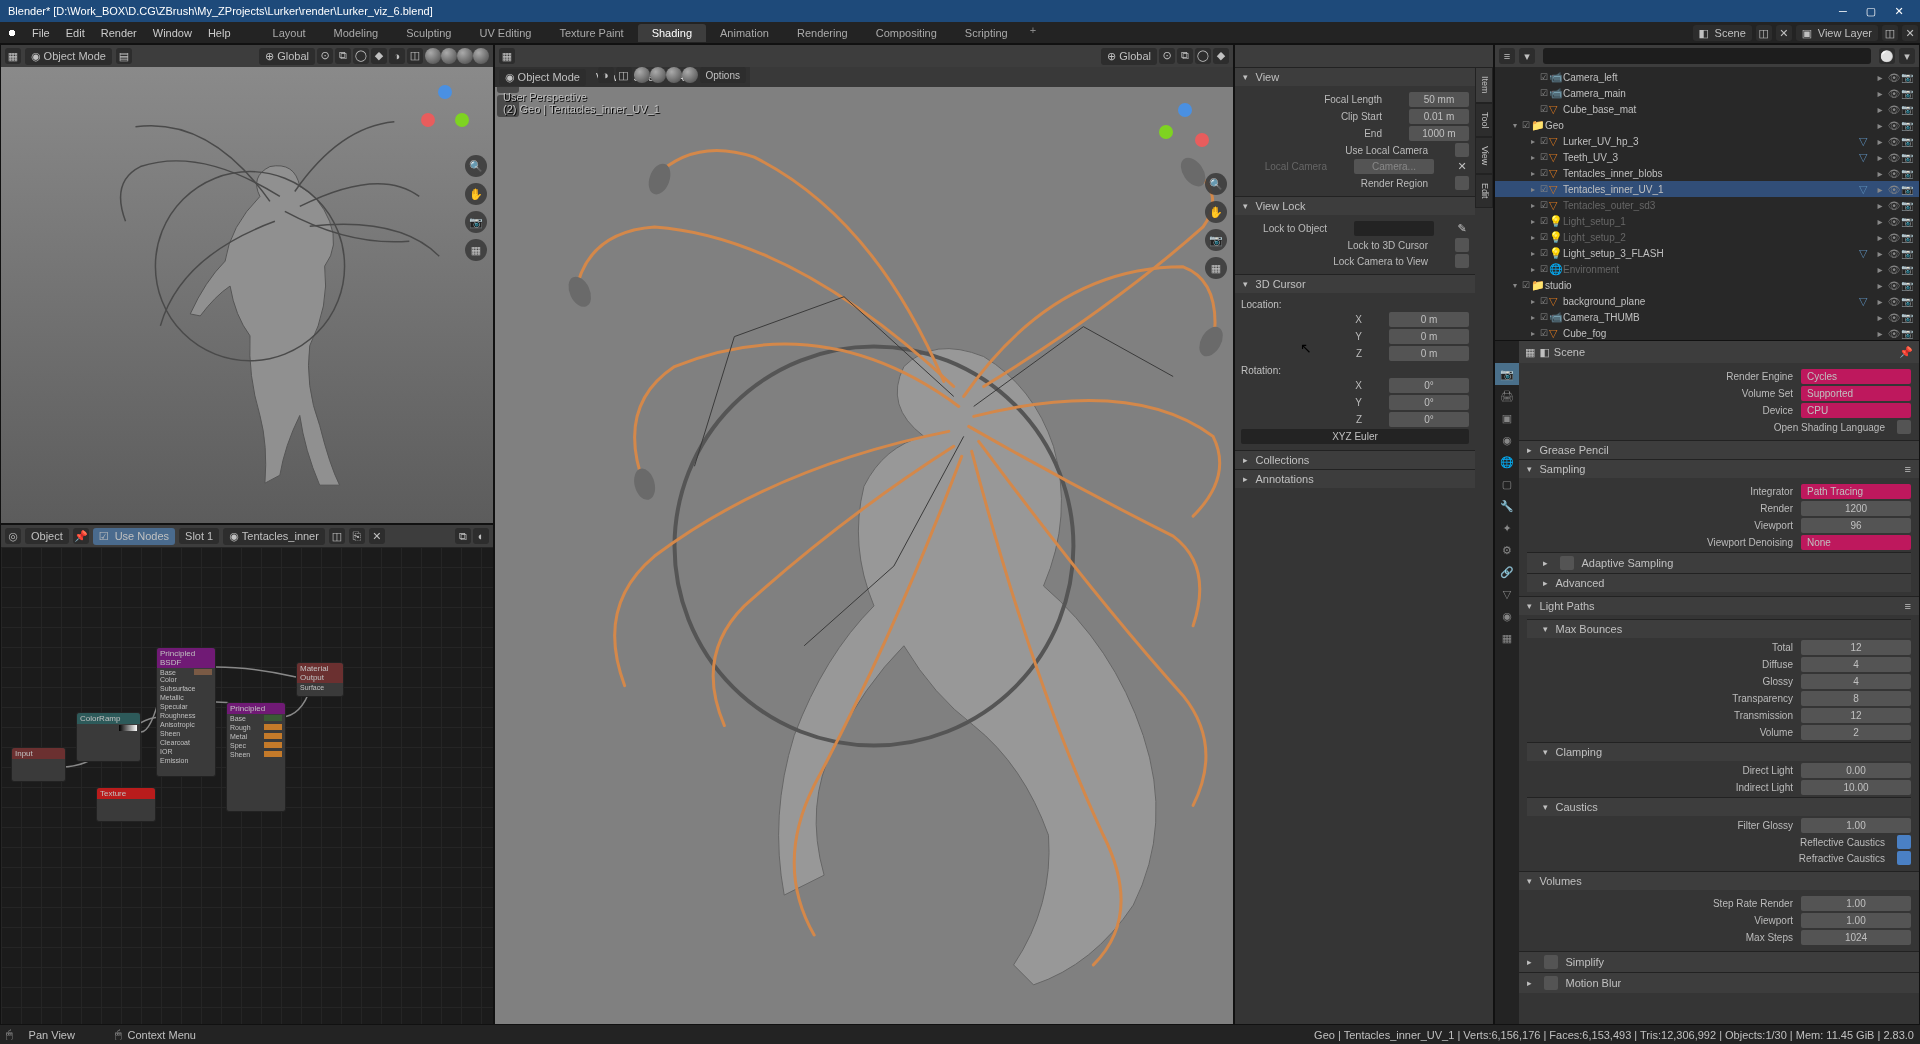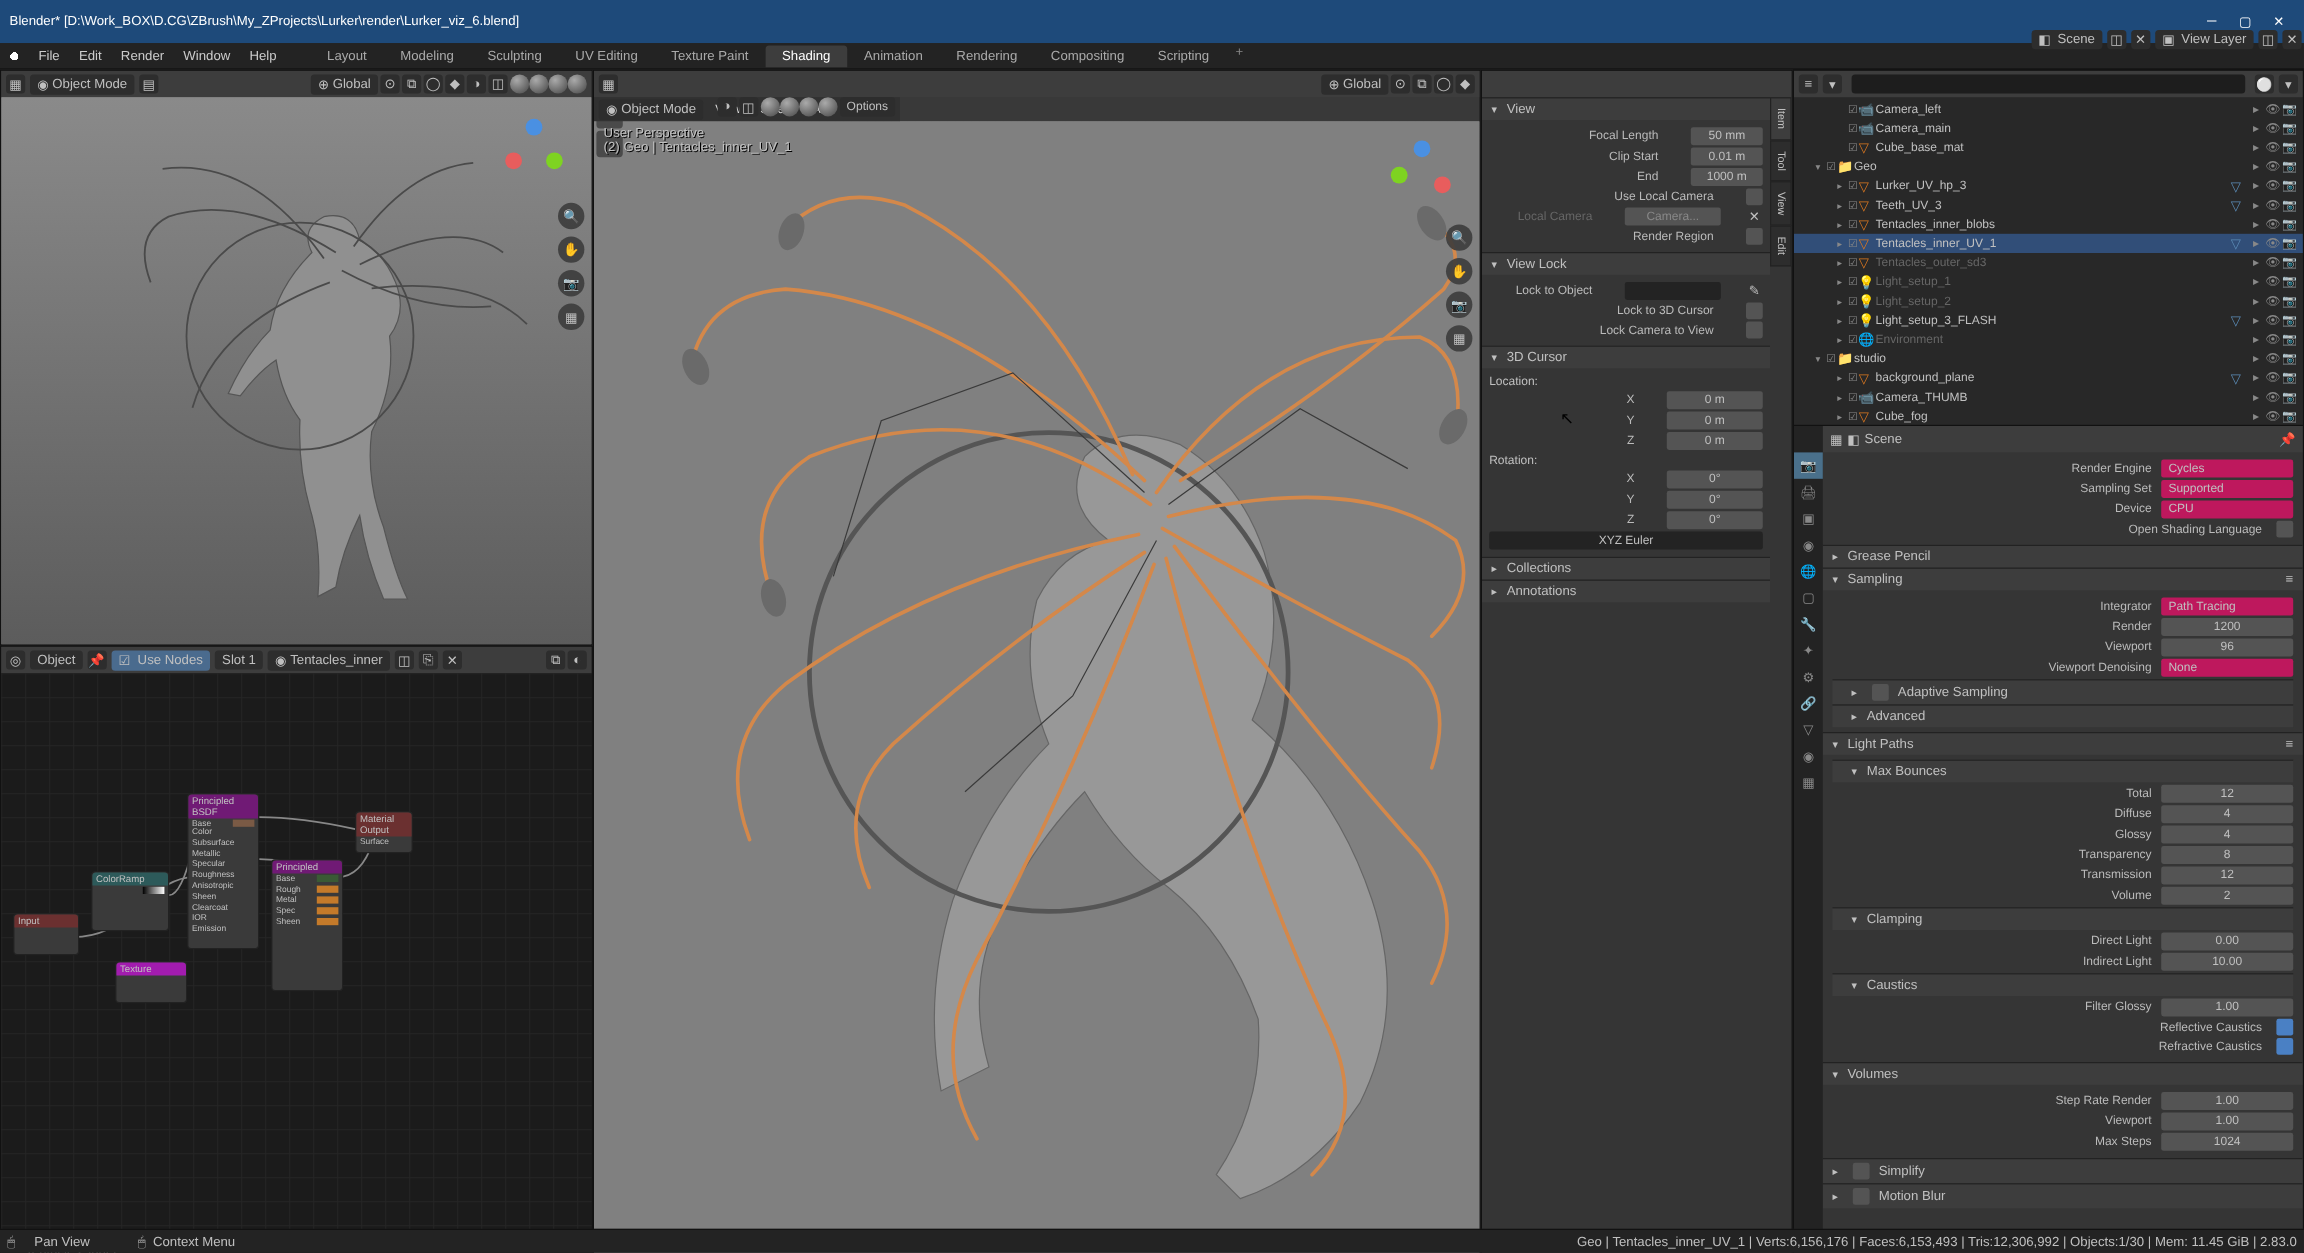--- a/index.html
+++ b/index.html
@@ -1,19 +1,19 @@
 <!DOCTYPE html>
 <html><head>
 <meta charset="utf-8">
 <style>
 * { margin: 0; padding: 0; box-sizing: border-box; font-family: sans-serif; font-size: 11px; color: #c0c0c0; user-select: none; }
 body { width: 1920px; height: 1044px; background: #232323; overflow: hidden; }
 
 
-.titlebar { height: 36px; background: #1e4a7a; display: flex; align-items: center; padding: 0 8px; justify-content: space-between; }
+.titlebar { height: 22px; background: #1e4a7a; display: flex; align-items: center; padding: 0 8px; justify-content: space-between; }
 .titlebar-text { color: #fff; font-size: 11px; }
 .titlebar-controls { display: flex; gap: 2px; }
 .titlebar-btn { width: 26px; height: 16px; background: transparent; display: flex; align-items: center; justify-content: center; color: #fff; }
 
 
 .topmenu { height: 22px; background: #232323; display: flex; align-items: center; padding: 0 4px; border-bottom: 1px solid #111; }
 .menu-logo { width: 16px; height: 16px; background: radial-gradient(circle, #fff 30%, transparent 30%); margin-right: 4px; }
 .menu-item { padding: 0 8px; color: #ccc; cursor: pointer; }
 .workspace-tabs { display: flex; margin-left: 20px; }
 .workspace-tab { padding: 3px 14px; color: #aaa; cursor: pointer; border-radius: 3px 3px 0 0; }
@@ -55,21 +55,21 @@
 
 
 .node-editor { grid-column: 1; grid-row: 2; background: #232323; position: relative; border: 1px solid #111; }
 .node-header { height: 22px; background: #3d3d3d; display: flex; align-items: center; padding: 0 4px; gap: 4px; }
 .node-canvas { position: absolute; top: 22px; left: 0; right: 0; bottom: 0; background: #1b1b1b; background-image: linear-gradient(#252525 1px, transparent 1px), linear-gradient(90deg, #252525 1px, transparent 1px); background-size: 20px 20px; }
 .node-box { position: absolute; background: #3a3a3a; border-radius: 3px; border: 1px solid #222; }
 .node-title { background: #555; padding: 1px 3px; font-size: 8px; border-radius: 3px 3px 0 0; }
 .node-title.green { background: #701a75; }
 .node-title.red { background: #6b3030; }
 .node-title.teal { background: #2d5a5a; }
-.node-title.purple { background: #a21caf; }
+.node-title.purple { background: #b91c1c; }
 .node-row { padding: 1px 3px; font-size: 7px; display: flex; }
 .node-row .swatch { width:18px; height:6px; display:inline-block; margin-left:auto; }
 .node-label { position: absolute; bottom: 8px; left: 20px; font-size: 11px; color: #ccc; }
 
 
 .npanel { grid-column: 3; grid-row: 1 / span 2; background: #353535; border: 1px solid #111; overflow: hidden; position: relative; }
 .npanel-header { height: 22px; background: #3d3d3d; display: flex; align-items:center; justify-content:flex-end; padding:0 4px; }
 .npanel-section { }
 .np-header { background: #3d3d3d; padding: 3px 8px; font-size: 11px; display: flex; align-items: center; gap: 4px; border-top: 1px solid #222; }
 .np-body { padding: 4px 6px; }
@@ -758,21 +758,21 @@
           <span>◧</span>
           <span>Scene</span>
           <span style="margin-left:auto">📌</span>
         </div>
         <div class="ps-body">
           <div class="ps-row">
               <div class="ps-label">Render Engine</div>
               <div class="ps-val">Cycles</div>
             </div>
           <div class="ps-row">
-              <div class="ps-label">Sampling Set</div>
+              <div class="ps-label">Volume Set</div>
               <div class="ps-val">Supported</div>
             </div>
           <div class="ps-row">
               <div class="ps-label">Device</div>
               <div class="ps-val">CPU</div>
             </div>
           <div class="ps-row">
               <div class="ps-label">Open Shading Language</div>
               <div class="ps-check"></div>
             </div>

